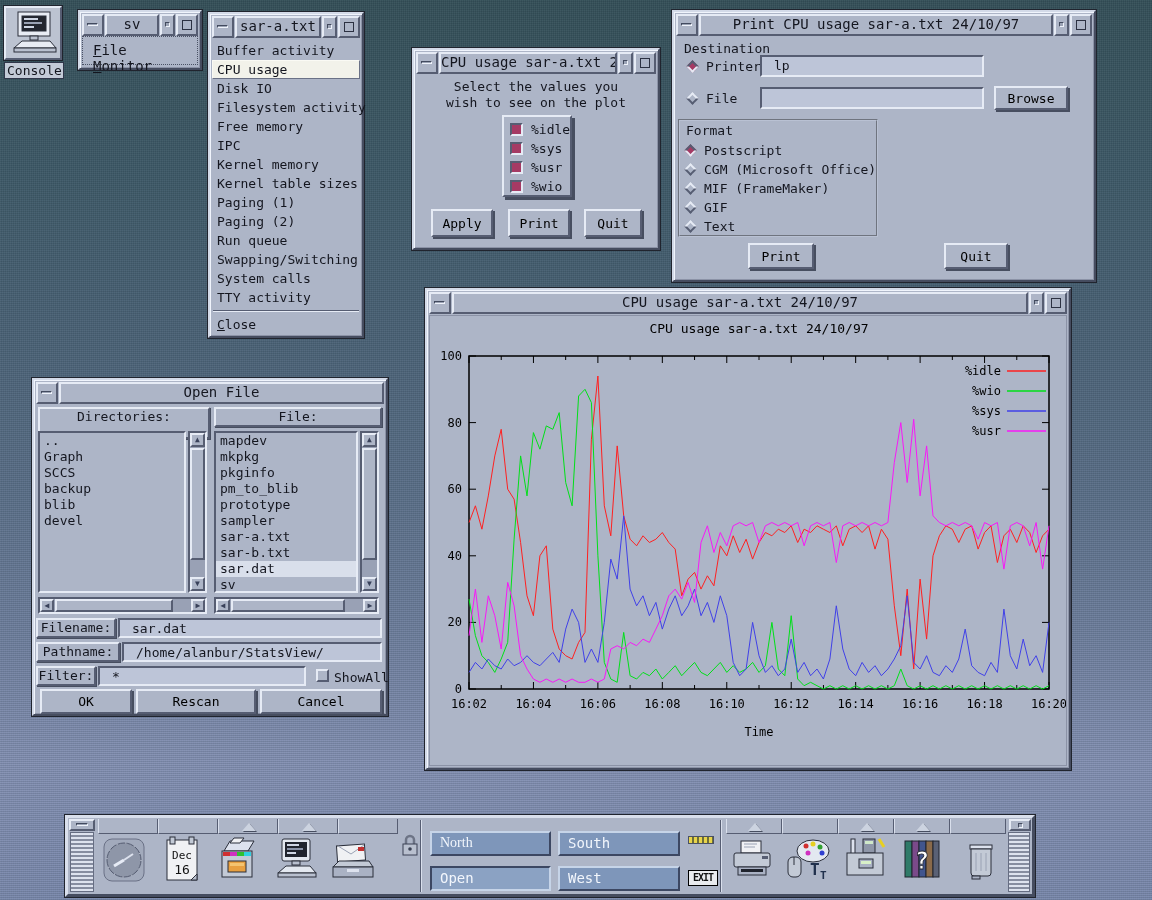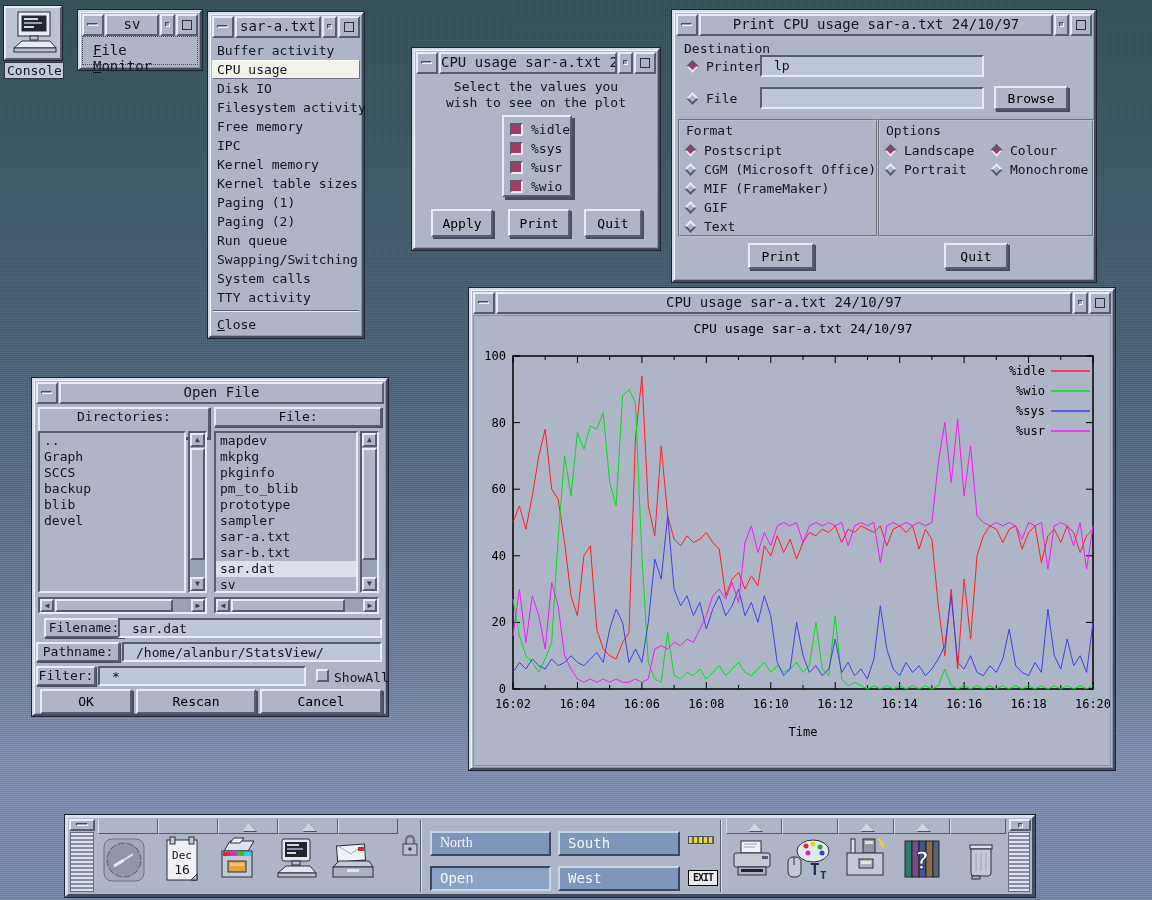--- a/index.html
+++ b/index.html
@@ -283,50 +283,27 @@
           <div class="opt-row">
             <span class="radio"></span>
             <span>GIF</span>
           </div>
           <div class="opt-row">
             <span class="radio"></span>
             <span>Text</span>
           </div>
         </div>
     </div>
-    <div class="groupbox" style="left:202px;top:82px;width:216px;height:118px;">
-      <div class="group-label">Options</div>
-      <div id="orient-rows" style="position:absolute;left:6px;top:20px;">
-          <div class="opt-row">
-            <span class="radio on"></span>
-            <span>Landscape</span>
-          </div>
-          <div class="opt-row">
-            <span class="radio"></span>
-            <span>Portrait</span>
-          </div>
-        </div>
-      <div id="color-rows" style="position:absolute;left:112px;top:20px;">
-          <div class="opt-row">
-            <span class="radio on"></span>
-            <span>Colour</span>
-          </div>
-          <div class="opt-row">
-            <span class="radio"></span>
-            <span>Monochrome</span>
-          </div>
-        </div>
-    </div>
 
     <button class="btn" style="left:72px;top:206px;width:66px;height:26px;">Print</button>
     <button class="btn" style="left:268px;top:206px;width:64px;height:26px;">Quit</button>
   </div>
 </div>
 
-<div class="window" style="left:425px;top:288px;width:646px;height:482px;margin-left:44px;">
+<div class="window" style="left:425px;top:288px;width:646px;height:482px;">
   <div class="titlebar">
     <div class="tb-seg tb-btn">
         <span class="g-dash"></span>
       </div>
     <div class="tb-seg tb-title">CPU usage  sar-a.txt  24/10/97</div>
     <div class="tb-seg tb-btn sm">
         <span class="g-dot"></span>
       </div>
     <div class="tb-seg tb-btn">
         <span class="g-sq"></span>
@@ -465,21 +442,21 @@
       <div class="sb-btn" style="left:0;top:0;width:14px;height:13px;">◀</div>
       <div class="sb-thumb" style="left:15px;top:0;width:118px;height:13px;"></div>
       <div class="sb-btn" style="right:0;top:0;width:14px;height:13px;">▶</div>
     </div>
     <div class="hscroll" style="left:178px;top:192px;width:165px;height:17px;">
       <div class="sb-btn" style="left:0;top:0;width:14px;height:13px;">◀</div>
       <div class="sb-thumb" style="left:15px;top:0;width:114px;height:13px;"></div>
       <div class="sb-btn" style="right:0;top:0;width:14px;height:13px;">▶</div>
     </div>
 
-    <div class="hdr-btn" style="left:8px;top:213px;width:80px;height:20px;">Filename:</div>
+    <div class="hdr-btn" style="left:0;top:213px;width:80px;height:20px;">Filename:</div>
     <div class="field" style="left:82px;top:213px;width:264px;height:20px;">sar.dat</div>
     <div class="hdr-btn" style="left:0;top:237px;width:84px;height:20px;">Pathname:</div>
     <div class="field" style="left:86px;top:237px;width:260px;height:20px;">/home/alanbur/StatsView/</div>
     <div class="hdr-btn" style="left:0;top:261px;width:60px;height:20px;">Filter:</div>
     <div class="field" style="left:62px;top:261px;width:208px;height:20px;">*</div>
     <span class="cb" style="position:absolute;left:280px;top:264px;"></span>
     <div class="label" style="left:298px;top:265px;">ShowAll</div>
 
     <button class="btn" style="left:4px;top:284px;width:92px;height:25px;">OK</button>
     <button class="btn" style="left:100px;top:284px;width:120px;height:25px;">Rescan</button>

